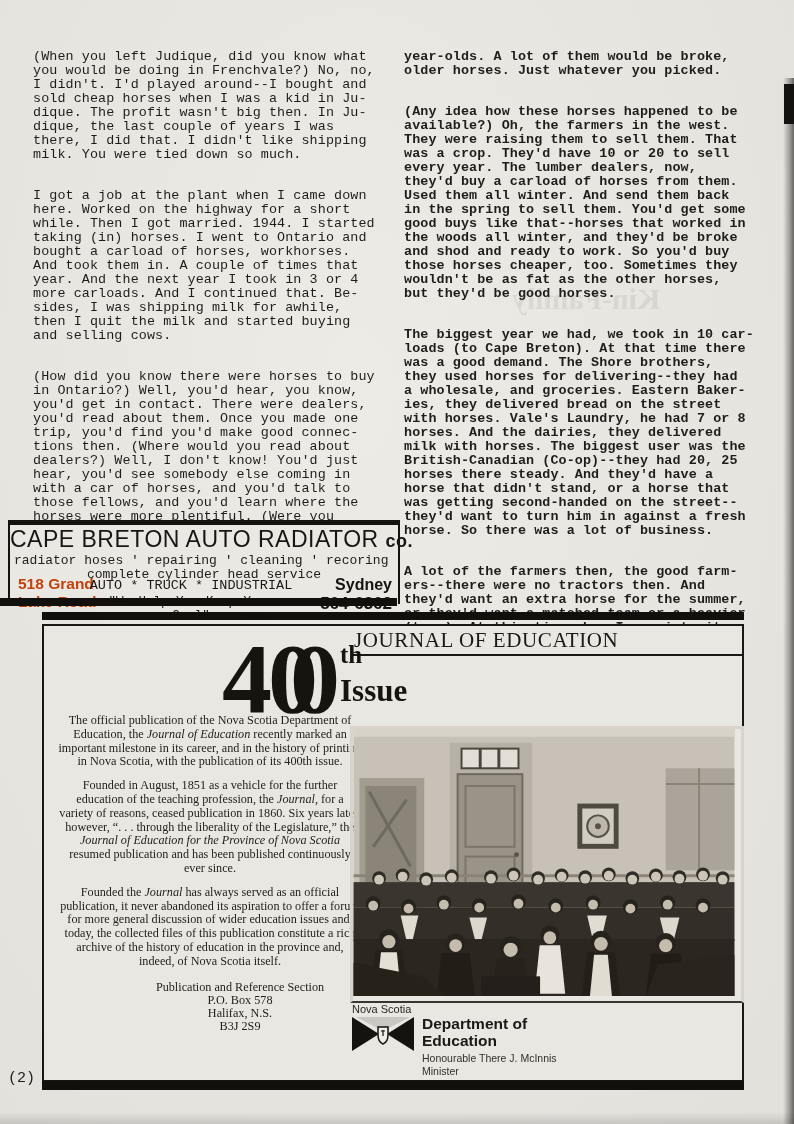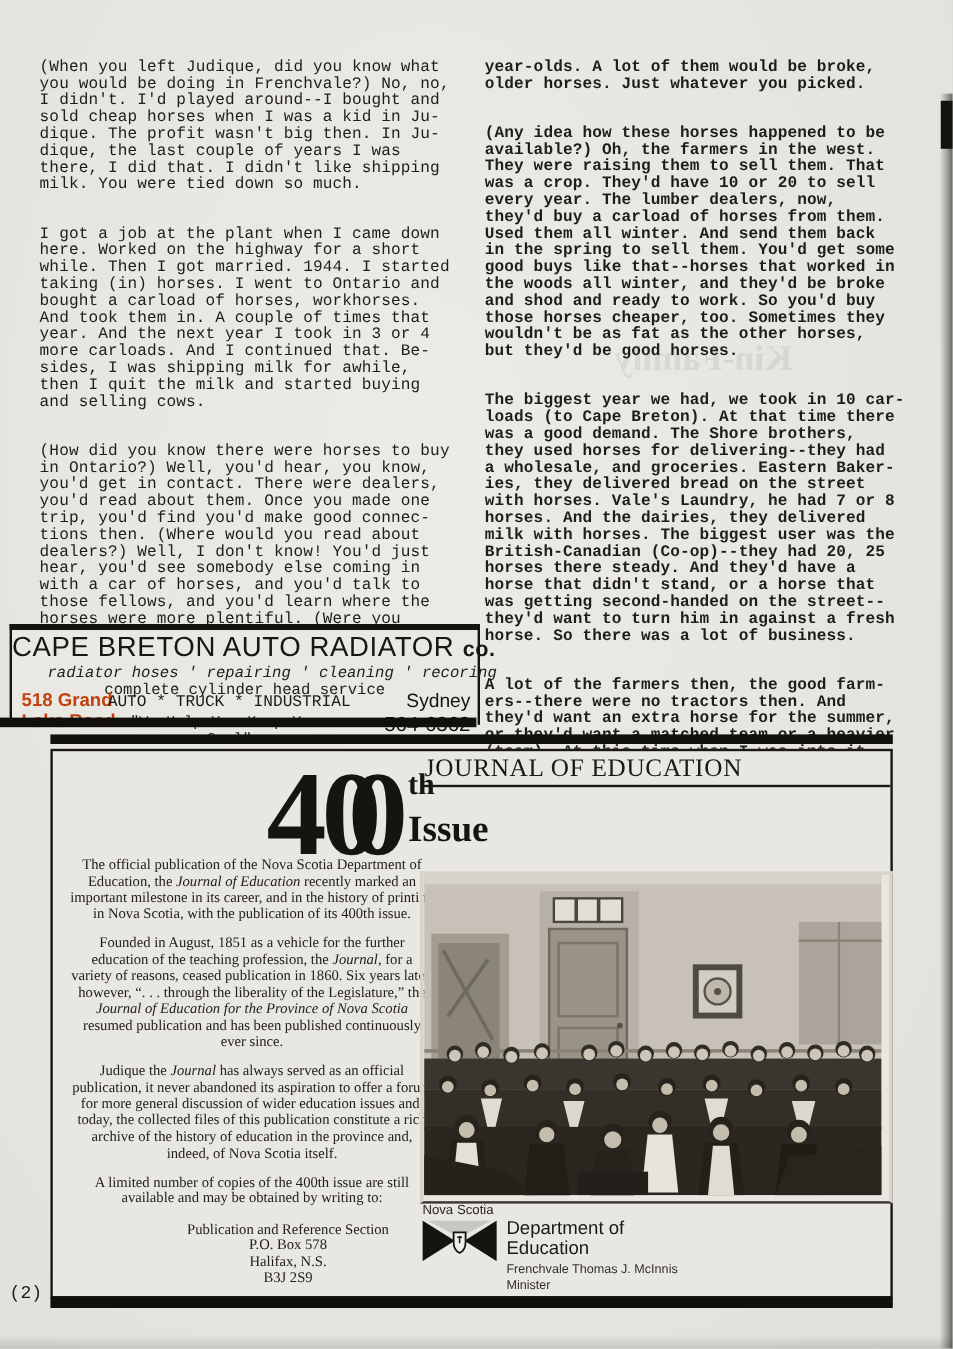--- a/index.html
+++ b/index.html
@@ -9,27 +9,27 @@
         font-family:"Liberation Sans",sans-serif;color:#211f1c;}
   .abs{position:absolute;}
   
   .tw{font-family:"Liberation Mono","DejaVu Sans Mono",monospace;font-size:13.4px;
       line-height:14px;color:#1f1d1a;white-space:pre-line;letter-spacing:0.1px;}
   .tw p{margin:0 0 13px 0;}
   
   .adbox{left:8px;top:520px;width:388px;height:79px;border:2px solid #15130f;border-top:5px solid #15130f;border-bottom:none;background:#eae8e3;}
   .ad-title{position:absolute;left:0;top:1px;width:100%;text-align:center;font-size:23px;letter-spacing:0.5px;color:#181613;white-space:nowrap;}
   .ad-co{font-size:18px;font-weight:bold;}
-  .ad-line1{position:absolute;left:16px;top:28px;width:100%;text-align:right;font-family:"Liberation Mono",monospace;font-size:13px;color:#22201c;font-style:italic;}
+  .ad-line1{position:absolute;left:4px;top:28px;width:100%;text-align:left;font-family:"Liberation Mono",monospace;font-size:13px;color:#22201c;}
   .ad-line2{position:absolute;left:0;top:42px;width:100%;text-align:center;font-family:"Liberation Mono",monospace;font-size:13px;color:#22201c;}
   .ad-addr{position:absolute;left:8px;top:50px;font-weight:bold;font-size:15.5px;line-height:18px;white-space:pre-line;color:#c2410c;}
   .ad-mid{position:absolute;left:76px;top:53px;width:210px;text-align:center;}
   .ad-veh{font-family:"Liberation Mono",monospace;font-size:13.5px;color:#1b1916;}
   .ad-slogan{font-family:"Liberation Mono",monospace;font-size:12.5px;margin-top:2px;color:#1b1916;}
-  .ad-contact{position:absolute;right:6px;top:51px;text-align:right;font-weight:normal;color:#15130f;}
+  .ad-contact{position:absolute;right:6px;top:51px;text-align:right;font-weight:bold;color:#15130f;}
   .ad-city{font-size:16px;}
   .ad-phone{font-size:17px;}
   .ad-bar{left:0;top:598px;width:397px;height:8px;background:#12100d;}
   
   .jtopbar{left:42px;top:612px;width:702px;height:8px;background:#12100d;}
   .jbox{left:42px;top:624px;width:698px;height:454px;border:2px solid #1a1814;background:#e9e7e2;}
   .jheader{position:absolute;left:310px;top:2px;font-family:"Liberation Serif",serif;font-size:21px;letter-spacing:0.6px;color:#1b1916;white-space:nowrap;}
   .jrule{position:absolute;left:308px;top:28px;right:0;height:2px;background:#1b1916;}
   .big400{position:absolute;left:178px;top:12px;display:flex;align-items:flex-start;font-family:"Liberation Serif",serif;color:#16140f;}
   .digits{font-size:100px;line-height:0.82;font-weight:bold;letter-spacing:-4px;display:flex;}
@@ -37,21 +37,21 @@
   .thissue{margin-left:4px;margin-top:4px;display:flex;flex-direction:column;}
   .th400{font-size:25px;font-weight:bold;line-height:1;}
   .issue400{font-size:31px;font-weight:bold;line-height:1;margin-top:8px;}
   .jtext{position:absolute;left:14px;top:88px;width:304px;font-family:"Liberation Serif",serif;
          font-size:12.2px;line-height:13.8px;text-align:center;color:#25221d;}
   .jtext p{margin:0 0 10px 0;}
   .jaddress{margin-top:12px;line-height:13.2px;transform:translateX(30px);}
   .photo-wrap{position:absolute;left:306px;top:100px;width:388px;height:272px;border:3px solid #d9d4ca;border-bottom:2px solid #3a352e;}
   .ns-label{position:absolute;left:308px;top:377px;font-size:11px;color:#2a2723;}
   .ns-flag{position:absolute;left:308px;top:391px;}
-  .dept{position:absolute;left:378px;top:389px;font-weight:normal;font-size:15.5px;line-height:17px;color:#1b1916;white-space:pre-line;}
+  .dept{position:absolute;left:378px;top:389px;font-weight:bold;font-size:15.5px;line-height:17px;color:#1b1916;white-space:pre-line;}
   .minister{position:absolute;left:378px;top:426px;font-size:10.5px;line-height:12.5px;color:#33302b;white-space:pre-line;}
   .jbottombar{left:42px;top:1081px;width:702px;height:9px;background:#12100d;}
   .pagenum{left:8px;top:1070px;font-family:"Liberation Mono",monospace;font-size:15px;color:#22201c;}
   
   .ghost{position:absolute;transform:scaleX(-1);color:rgba(55,50,44,0.12);font-weight:bold;pointer-events:none;white-space:nowrap;}
   .ghost-kin{left:512px;top:282px;font-family:"Liberation Serif",serif;font-size:30px;color:rgba(55,50,44,0.09);}
   .edge-strip{right:0;top:78px;width:11px;height:1046px;
       background:linear-gradient(to right, rgba(30,28,25,0) 0%, rgba(30,28,25,0.35) 60%, rgba(18,16,14,0.6) 100%);}
   .edge-blob{right:0;top:84px;width:10px;height:40px;background:#141210;}
   .bottom-shade{left:0;bottom:0;width:100%;height:12px;background:linear-gradient(to bottom, rgba(0,0,0,0), rgba(0,0,0,0.13));}
@@ -170,22 +170,21 @@
       </div>
       <div class="thissue">
         <span class="th400">th</span>
         <span class="issue400">Issue</span>
       </div>
     </div>
 
     <div class="jtext">
       <p><span>The official publication of the Nova Scotia Department of Education, the </span><i>Journal of Education</i><span> recently marked an important milestone in its career, and in the history of printing in Nova Scotia, with the publication of its 400th issue.</span></p>
       <p><span>Founded in August, 1851 as a vehicle for the further education of the teaching profession, the </span><i>Journal,</i><span> for a variety of reasons, ceased publication in 1860. Six years later, however, “. . . through the liberality of the Legislature,” the </span><i>Journal of Education for the Province of Nova Scotia</i><span> resumed publication and has been published continuously ever since.</span></p>
-      <p><span>Judique the </span><i>Journal</i><span> has always served as an official publication, it never abandoned its aspiration to offer a forum for more general discussion of wider education issues and, today, the collected files of this publication constitute a rich archive of the history of education in the province and, indeed, of Nova Scotia itself.</span></p>
-      <p>A limited number of copies of the 400th issue are still available and may be obtained by writing to:</p>
+      <p><span>Founded the </span><i>Journal</i><span> has always served as an official publication, it never abandoned its aspiration to offer a forum for more general discussion of wider education issues and, today, the collected files of this publication constitute a rich archive of the history of education in the province and, indeed, of Nova Scotia itself.</span></p>
       <div class="jaddress">
         <div>Publication and Reference Section</div>
         <div>P.O. Box 578</div>
         <div>Halifax, N.S.</div>
         <div>B3J 2S9</div>
       </div>
     </div>
 
     <div class="photo-wrap">
       <svg width="382" height="267" viewBox="0 0 388 272" xmlns="http://www.w3.org/2000/svg">
@@ -296,21 +295,21 @@
     <div class="ns-label">Nova Scotia</div>
     <svg class="ns-flag" width="62" height="34" viewBox="0 0 62 34" xmlns="http://www.w3.org/2000/svg">
       <polygon points="0,0 27,17 0,34" fill="#15130f"></polygon>
       <polygon points="62,0 35,17 62,34" fill="#15130f"></polygon>
       <polygon points="4,0 31,14 58,0" fill="#15130f" opacity="0.15"></polygon>
       <path d="M26,10 h10 v8 q0,7 -5,9 q-5,-2 -5,-9 z" fill="#efede8" stroke="#15130f" stroke-width="1.5"></path>
       <path d="M29,14 h4 M31,13 v6" stroke="#15130f" stroke-width="1.2"></path>
     </svg>
     <div class="dept">Department of
 Education</div>
-    <div class="minister">Frenchvale Thomas J. McInnis
+    <div class="minister">Honourable There J. McInnis
 Minister</div>
   </div>
   <div class="abs jbottombar"></div>
 
   <div class="abs pagenum">(2)</div>
 
   <div class="abs edge-strip"></div>
   <div class="abs edge-blob"></div>
   <div class="abs bottom-shade"></div>
 </div>

